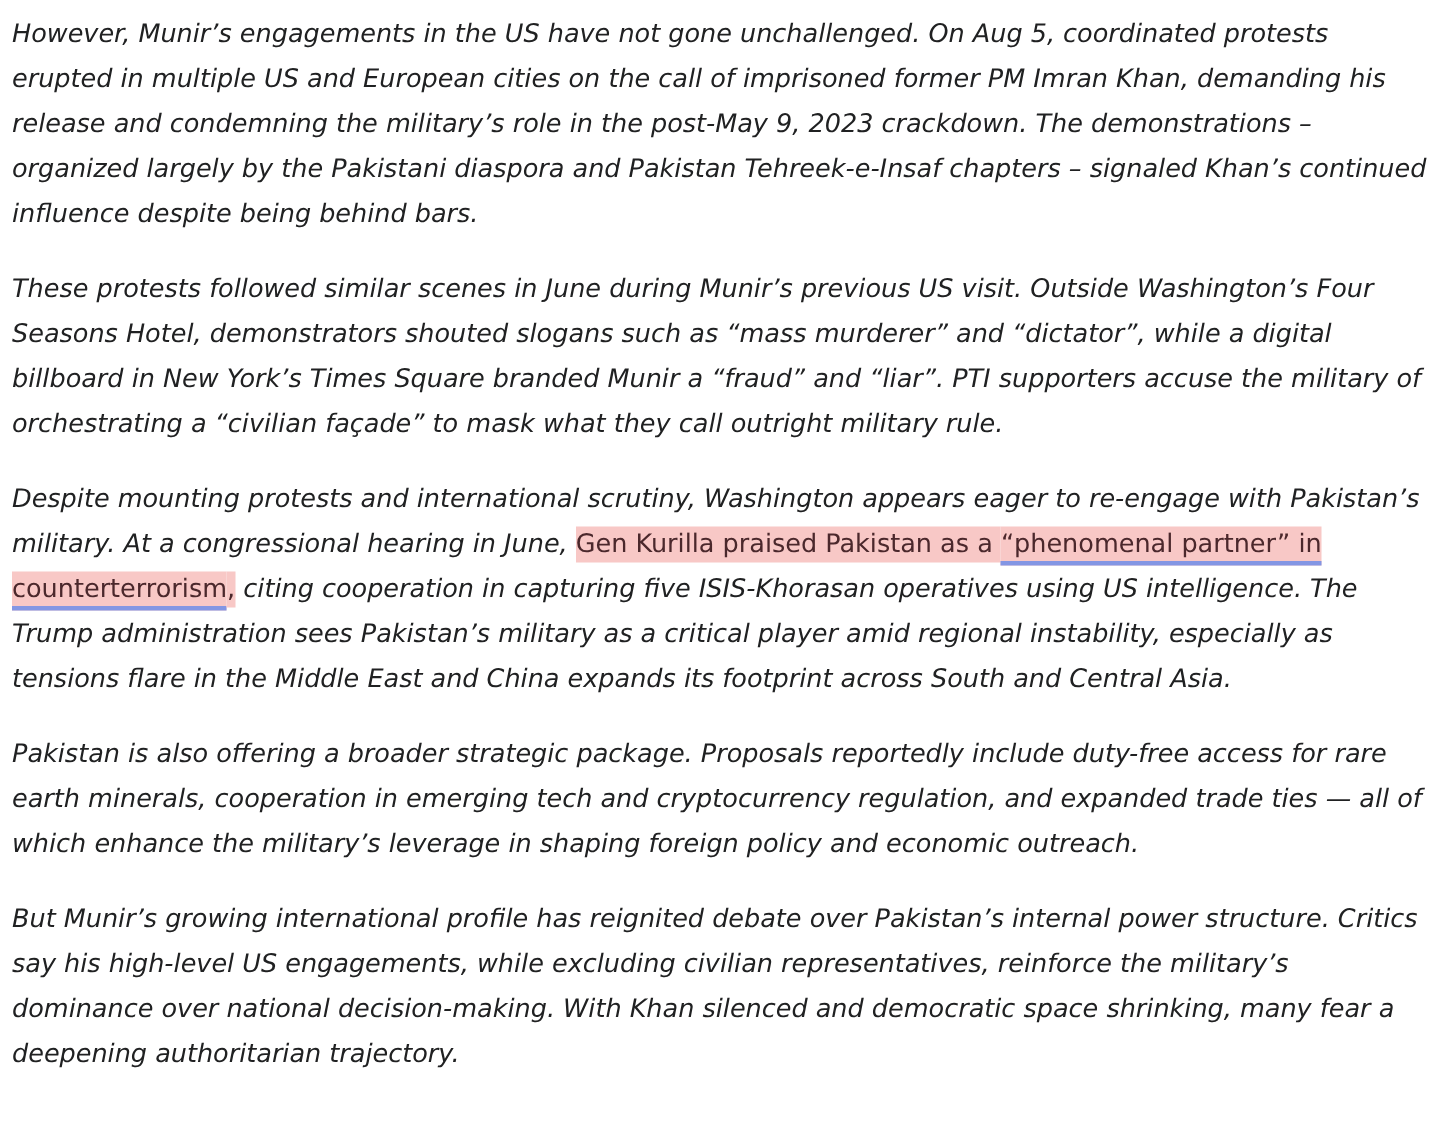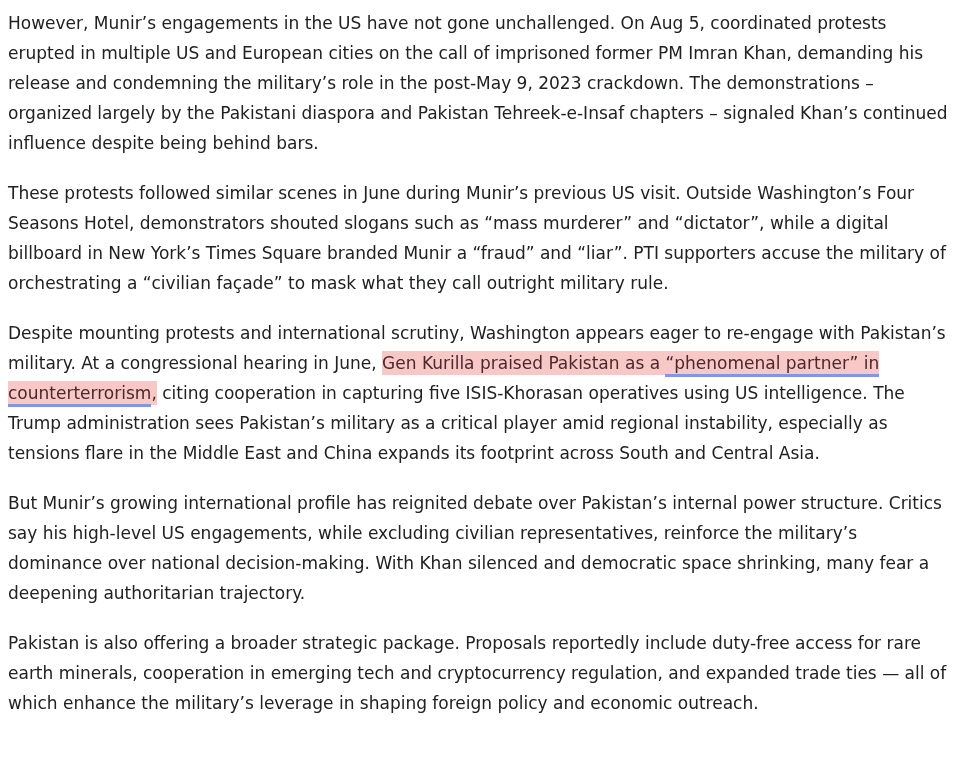--- a/index.html
+++ b/index.html
@@ -21,34 +21,35 @@
     overflow:hidden;
   }
   article{
     padding:8px 10px 0 8px;
   }
   p{
     margin:0 0 20px 0;
   }
   .seg{
     color:var(--body-text);
+    font-style:italic;
   }
   .hl{
     background:var(--hl-bg);
     color:var(--hl-text);
     padding:2px 0;
     text-align:right;
   }
   .ul{
     border-bottom:3px solid var(--ul-color);
     padding-bottom:1px;
   }
 </style>
 </head>
 <body>
 
 <article id="article">
     <p><span class="seg">However, Munir’s engagements in the US have not gone unchallenged. On Aug 5, coordinated protests erupted in multiple US and European cities on the call of imprisoned former PM Imran Khan, demanding his release and condemning the military’s role in the post-May 9, 2023 crackdown. The demonstrations – organized largely by the Pakistani diaspora and Pakistan Tehreek-e-Insaf chapters – signaled Khan’s continued influence despite being behind bars.</span></p>
     <p><span class="seg">These protests followed similar scenes in June during Munir’s previous US visit. Outside Washington’s Four Seasons Hotel, demonstrators shouted slogans such as “mass murderer” and “dictator”, while a digital billboard in New York’s Times Square branded Munir a “fraud” and “liar”. PTI supporters accuse the military of orchestrating a “civilian façade” to mask what they call outright military rule.</span></p>
     <p><span class="seg">Despite mounting protests and international scrutiny, Washington appears eager to re-engage with Pakistan’s military. At a congressional hearing in June, </span><span class="hl">Gen Kurilla praised Pakistan as a </span><span class="hl ul">“phenomenal partner” in counterterrorism</span><span class="hl">,</span><span class="seg"> citing cooperation in capturing five ISIS-Khorasan operatives using US intelligence. The Trump administration sees Pakistan’s military as a critical player amid regional instability, especially as tensions flare in the Middle East and China expands its footprint across South and Central Asia.</span></p>
+    <p><span class="seg">Pakistan is also offering a broader strategic package. Proposals reportedly include duty-free access for rare earth minerals, cooperation in emerging tech and cryptocurrency regulation, and expanded trade ties — all of which enhance the military’s leverage in shaping foreign policy and economic outreach.</span></p>
     <p><span class="seg">But Munir’s growing international profile has reignited debate over Pakistan’s internal power structure. Critics say his high-level US engagements, while excluding civilian representatives, reinforce the military’s dominance over national decision-making. With Khan silenced and democratic space shrinking, many fear a deepening authoritarian trajectory.</span></p>
-    <p><span class="seg">Pakistan is also offering a broader strategic package. Proposals reportedly include duty-free access for rare earth minerals, cooperation in emerging tech and cryptocurrency regulation, and expanded trade ties — all of which enhance the military’s leverage in shaping foreign policy and economic outreach.</span></p>
   </article>
 
 </body></html>

